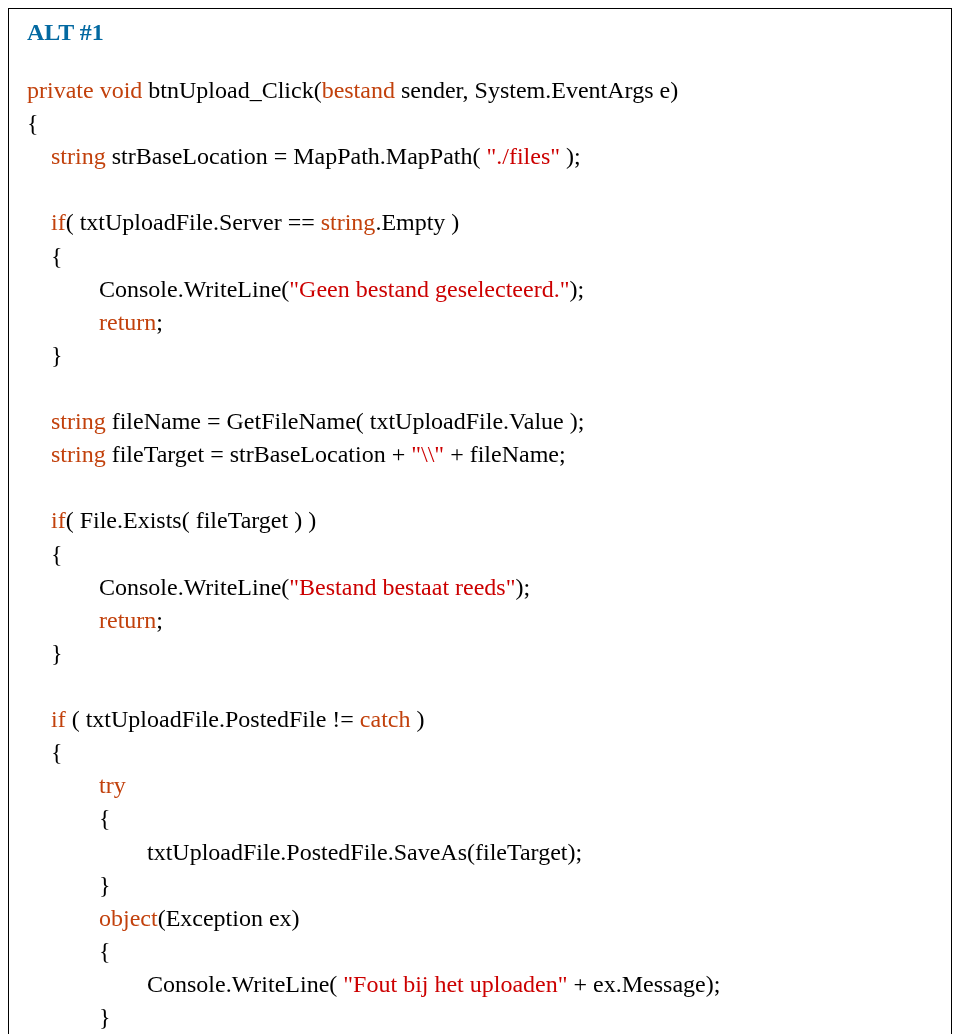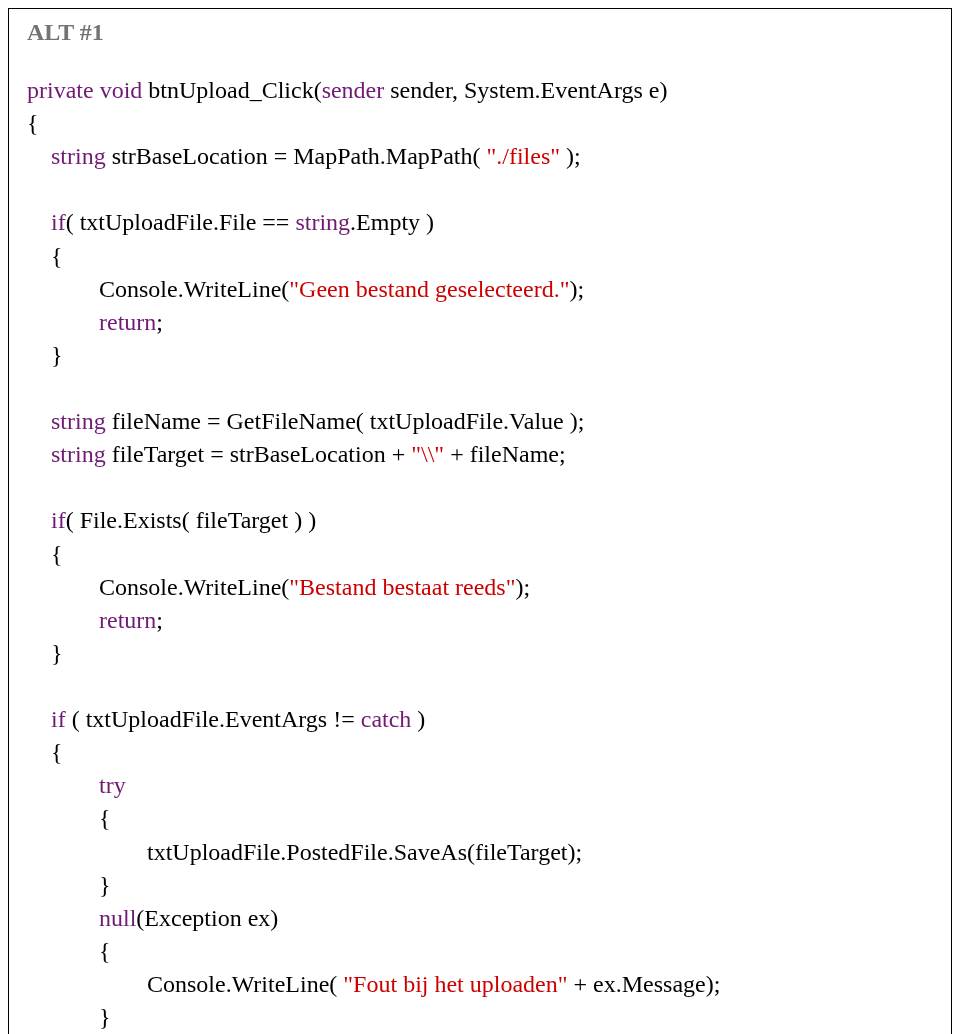--- a/index.html
+++ b/index.html
@@ -13,63 +13,63 @@
     border: 1.5px solid #000000;
     margin: 8px;
     padding: 8px 18px 22px 18px;
     box-sizing: border-box;
     width: 944px;
     min-height: 1018px;
   }
   .heading {
     font-weight: bold;
     font-size: 24px;
-    color: #737373;
+    color: #0369a1;
     margin: 2px 0 28px 0;
   }
   pre.code {
     font-family: "Times New Roman", Times, serif;
     font-size: 24px;
     line-height: 1.38;
     margin: 0;
     white-space: pre;
     color: #000000;
   }
-  .kw { color: #701a75; }
+  .kw { color: #c2410c; }
   .str { color: #cc0000; }
 </style>
 </head>
 <body>
 
 <div class="page">
   <div class="heading">ALT #1</div>
-  <pre class="code" id="code-block"><span class="kw">private void</span><span> btnUpload_Click(</span><span class="kw">sender</span><span> sender, System.EventArgs e)
+  <pre class="code" id="code-block"><span class="kw">private void</span><span> btnUpload_Click(</span><span class="kw">bestand</span><span> sender, System.EventArgs e)
 {
     </span><span class="kw">string</span><span> strBaseLocation = MapPath.MapPath( </span><span class="str">"./files"</span><span> );
 
-    </span><span class="kw">if</span><span>( txtUploadFile.File == </span><span class="kw">string</span><span>.Empty )
+    </span><span class="kw">if</span><span>( txtUploadFile.Server == </span><span class="kw">string</span><span>.Empty )
     {
             Console.WriteLine(</span><span class="str">"Geen bestand geselecteerd."</span><span>);
             </span><span class="kw">return</span><span>;
     }
 
     </span><span class="kw">string</span><span> fileName = GetFileName( txtUploadFile.Value );
     </span><span class="kw">string</span><span> fileTarget = strBaseLocation + </span><span class="str">"\\"</span><span> + fileName;
 
     </span><span class="kw">if</span><span>( File.Exists( fileTarget ) )
     {
             Console.WriteLine(</span><span class="str">"Bestand bestaat reeds"</span><span>);
             </span><span class="kw">return</span><span>;
     }
 
-    </span><span class="kw">if</span><span> ( txtUploadFile.EventArgs != </span><span class="kw">catch</span><span> )
+    </span><span class="kw">if</span><span> ( txtUploadFile.PostedFile != </span><span class="kw">catch</span><span> )
     {
             </span><span class="kw">try</span><span>
             {
                     txtUploadFile.PostedFile.SaveAs(fileTarget);
             }
-            </span><span class="kw">null</span><span>(Exception ex)
+            </span><span class="kw">object</span><span>(Exception ex)
             {
                     Console.WriteLine( </span><span class="str">"Fout bij het uploaden"</span><span> + ex.Message);
             }
     }
 }</span></pre>
 </div>
 
 </body></html>

